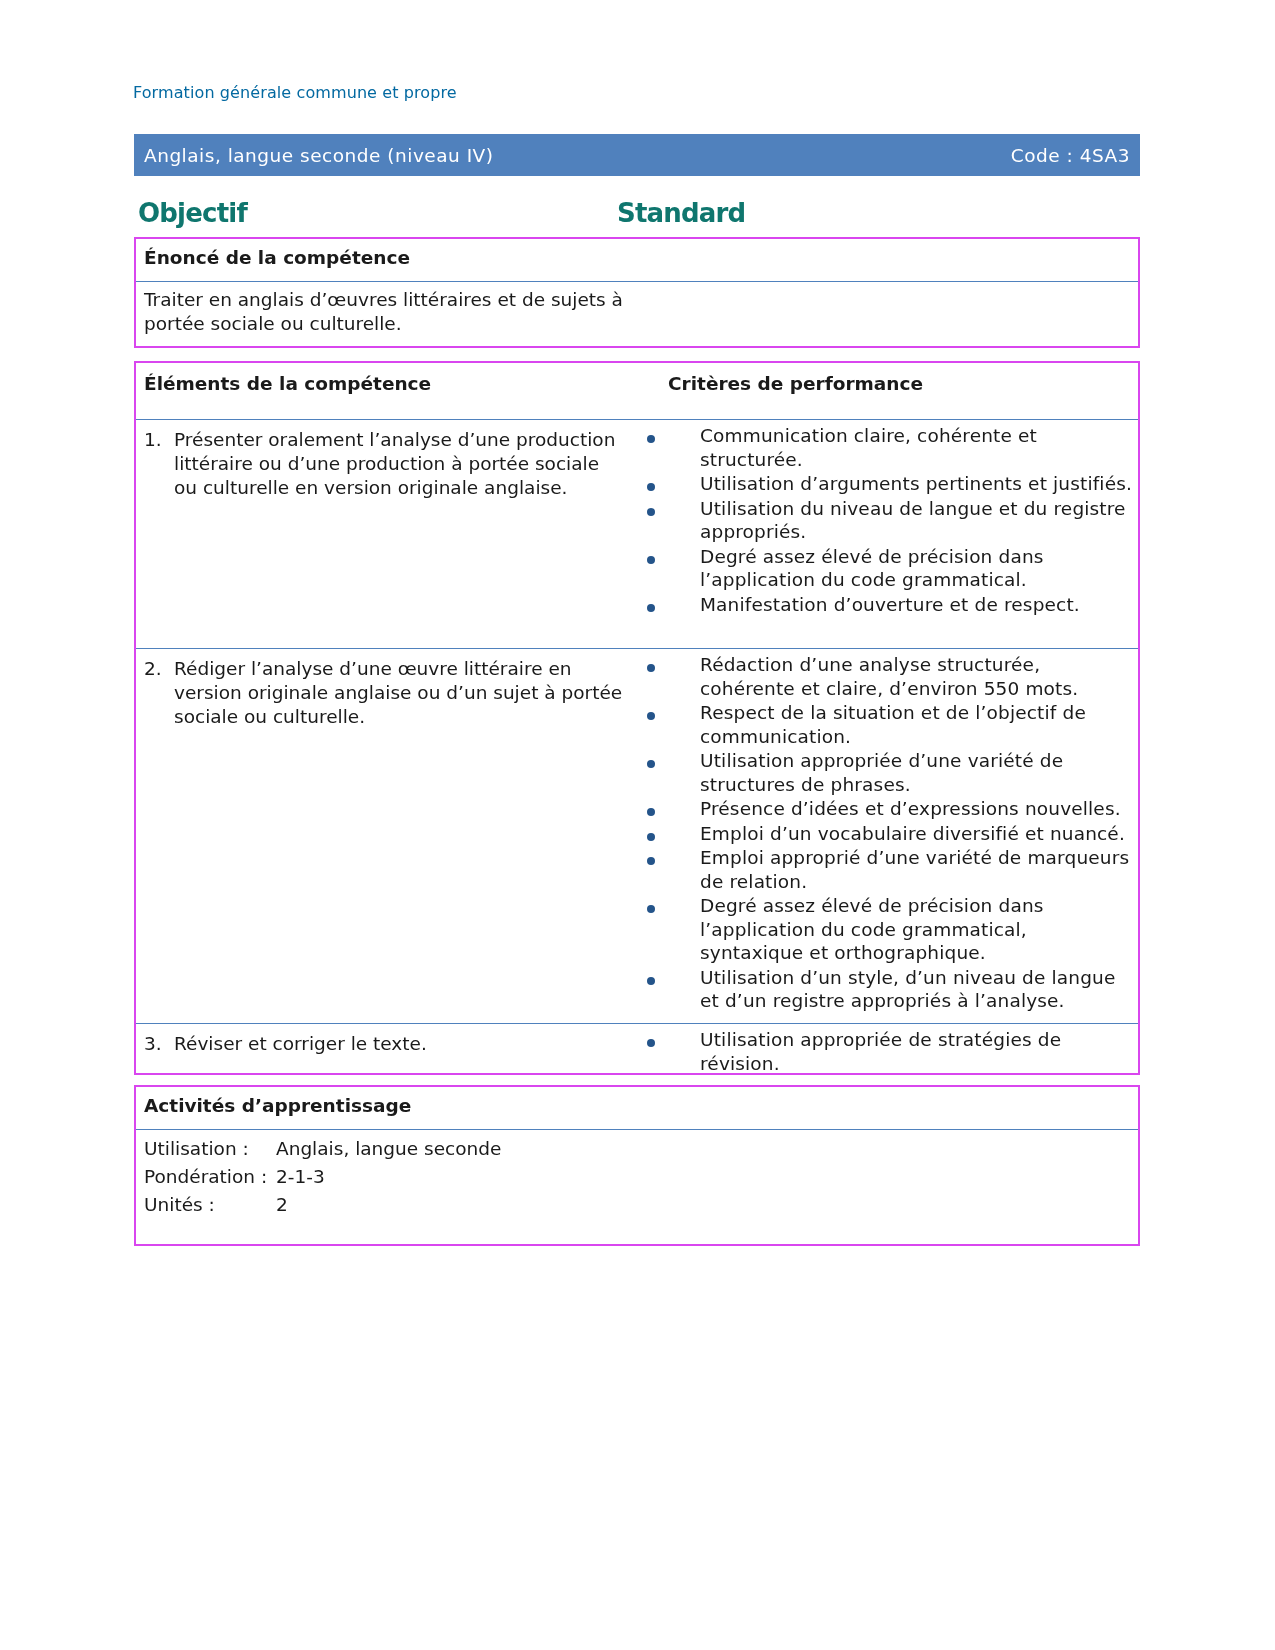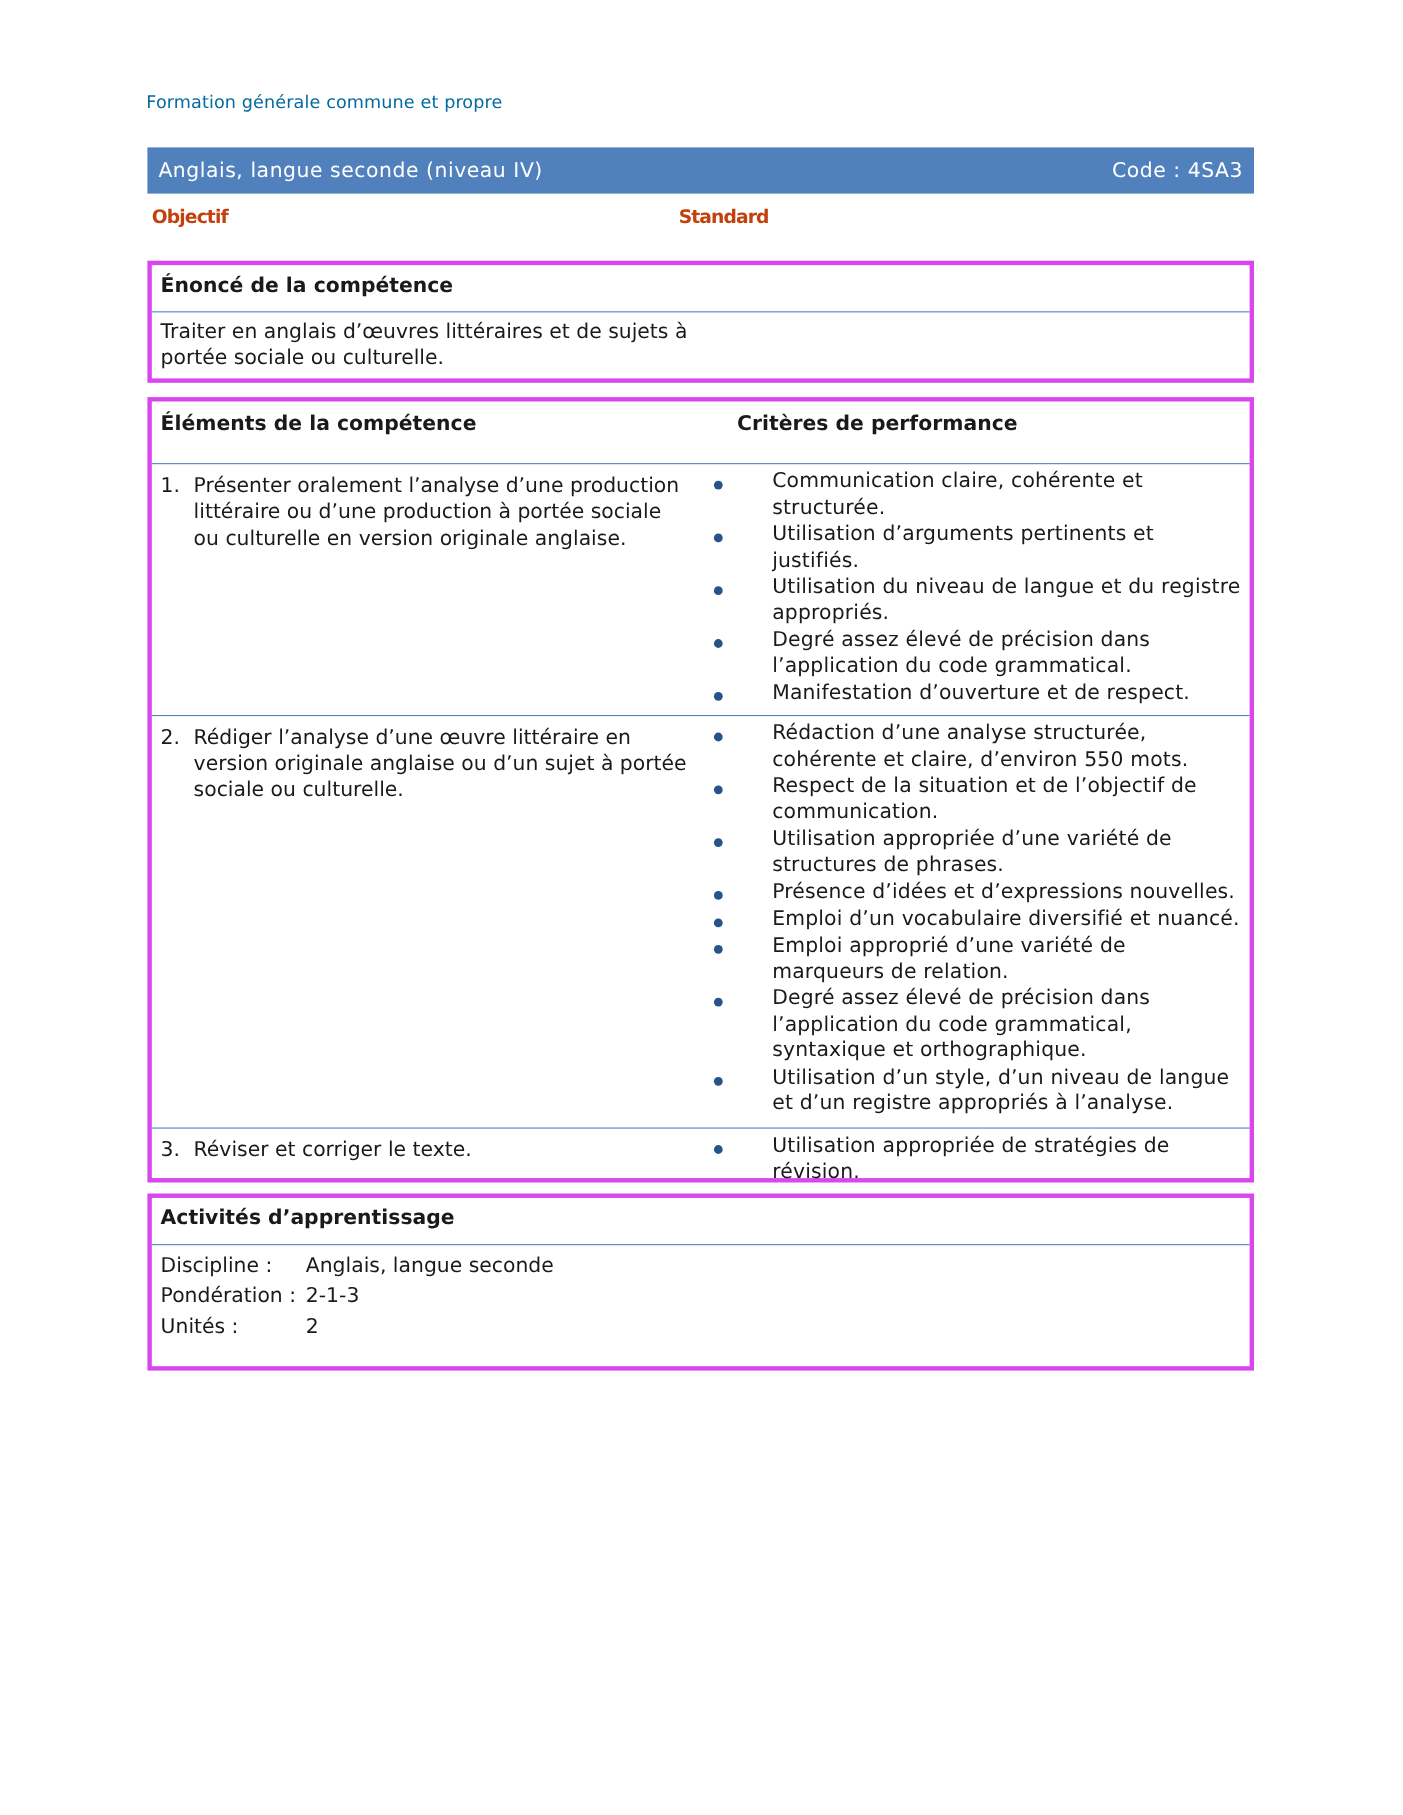--- a/index.html
+++ b/index.html
@@ -1,21 +1,21 @@
 <!DOCTYPE html>
 <html><head>
   <meta charset="utf-8">
   <style>
     html, body { margin: 0; padding: 0; background: #ffffff; }
     body { width: 1275px; height: 1650px; position: relative; font-family: "DejaVu Sans", sans-serif; color: #1a1a1a; }
     .running-header { position: absolute; left: 133px; top: 83px; font-size: 16px; color: #0369a1; letter-spacing: 0.1px; }
     .course-bar { position: absolute; left: 134px; top: 134px; width: 1006px; height: 42px; background: #5081bd; color: #ffffff; font-size: 18.5px; display: flex; justify-content: space-between; align-items: center; box-sizing: border-box; padding: 0 10px 0 10px; letter-spacing: 0.5px; }
     .section-labels { position: absolute; left: 134px; top: 188px; width: 1006px; height: 36px; }
-    .section-label { position: absolute; top: 0; font-family: "DejaVu Sans", sans-serif; font-weight: bold; font-size: 17px; color: #c2410c; letter-spacing: -0.8px; }
-    .box { position: absolute; left: 134px; width: 1006px; border: 4px solid #d946ef; box-sizing: border-box; }
+    .section-label { position: absolute; top: 10px; font-family: "DejaVu Sans", sans-serif; font-weight: bold; font-size: 26px; color: #0f766e; letter-spacing: -0.8px; }
+    .box { position: absolute; left: 134px; width: 1006px; border: 2px solid #d946ef; box-sizing: border-box; }
     .box-head { font-weight: bold; font-size: 18.5px; padding: 8px 0 0 8px; height: 43px; box-sizing: border-box; border-bottom: 1.5px solid #4f81bd; }
     .box-body { font-size: 18.5px; padding: 6px 8px; line-height: 24px; }
     .enonce { top: 237px; height: 111px; }
     .enonce .box-body { width: 480px; }
     .elements { top: 361px; height: 714px; }
     .el-head { display: flex; height: 57px; border-bottom: 1.5px solid #4f81bd; box-sizing: border-box; font-weight: bold; font-size: 18.5px; gap: 22px; }
     .el-head > div { padding-top: 10px; padding-left: 8px; }
     .el-head .c1 { width: 498px; }
     .el-head .c2 { padding-left: 4px; }
     .el-row { display: flex; border-bottom: 1.5px solid #4f81bd; box-sizing: border-box; }
@@ -142,21 +142,21 @@
           </div>
         </div>
     </div>
   </div>
 </div>
 
 <div class="box activites">
   <div class="box-head">Activités d’apprentissage</div>
   <div class="act-body">
     <div class="act-line">
-      <span class="act-key">Discipline :</span>
+      <span class="act-key">Utilisation :</span>
       <span>Anglais, langue seconde</span>
     </div>
     <div class="act-line">
       <span class="act-key">Pondération :</span>
       <span>2-1-3</span>
     </div>
     <div class="act-line">
       <span class="act-key">Unités :</span>
       <span>2</span>
     </div>

